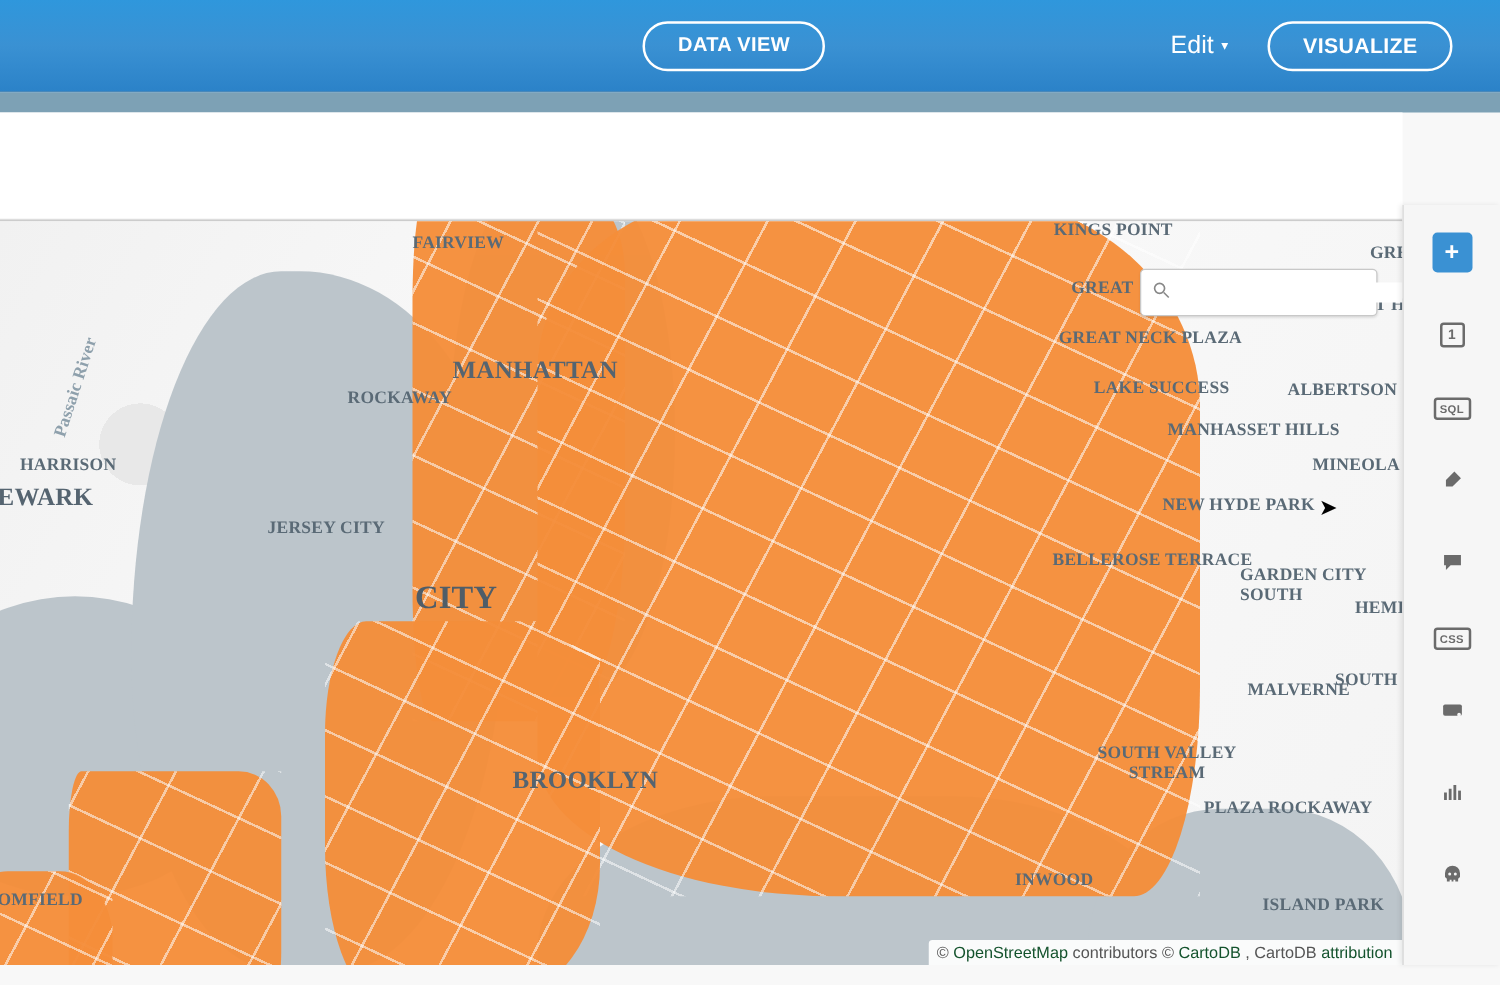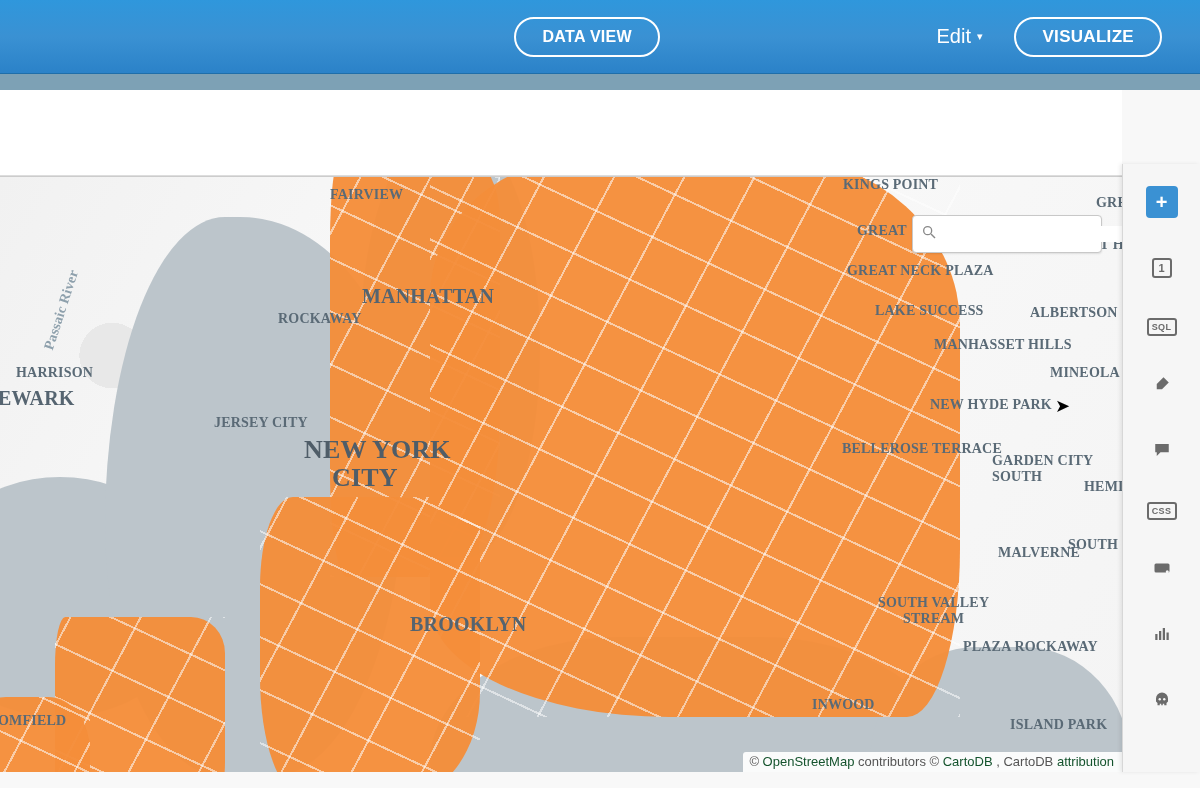--- a/index.html
+++ b/index.html
@@ -191,21 +191,20 @@
       <div class="grid"></div>
     </div>
 
     <div class="lbl sm" style="left:330px; top:10px;">FAIRVIEW</div>
     <div class="lbl med" style="left:362px; top:108px;">MANHATTAN</div>
     <div class="lbl sm" style="left:278px; top:134px;">ROCKAWAY</div>
     <div class="lbl sm light" style="left:20px; top:125px; transform:rotate(-72deg);">Passaic River</div>
     <div class="lbl sm" style="left:16px;  top:188px;">HARRISON</div>
     <div class="lbl med" style="left:-2px;  top:210px;">EWARK</div>
     <div class="lbl sm" style="left:170px; top:238px;margin-left:44px;">JERSEY CITY</div>
-    <div class="lbl big" style="left:304px; top:260px;">NEW YORK</div>
     <div class="lbl big" style="left:332px; top:288px;">CITY</div>
     <div class="lbl med" style="left:410px; top:436px;">BROOKLYN</div>
     <div class="lbl sm" style="left:-2px;  top:536px;">OMFIELD</div>
 
     <div class="lbl sm" style="left:843px; top:0;">KINGS POINT</div>
     <div class="lbl sm" style="left:857px; top:46px;">GREAT</div>
     <div class="lbl sm" style="left:847px; top:86px;">GREAT NECK PLAZA</div>
     <div class="lbl sm" style="left:875px; top:126px;">LAKE SUCCESS</div>
     <div class="lbl sm" style="left:934px; top:160px;">MANHASSET HILLS</div>
     <div class="lbl sm" style="left:930px; top:220px;">NEW HYDE PARK</div>

